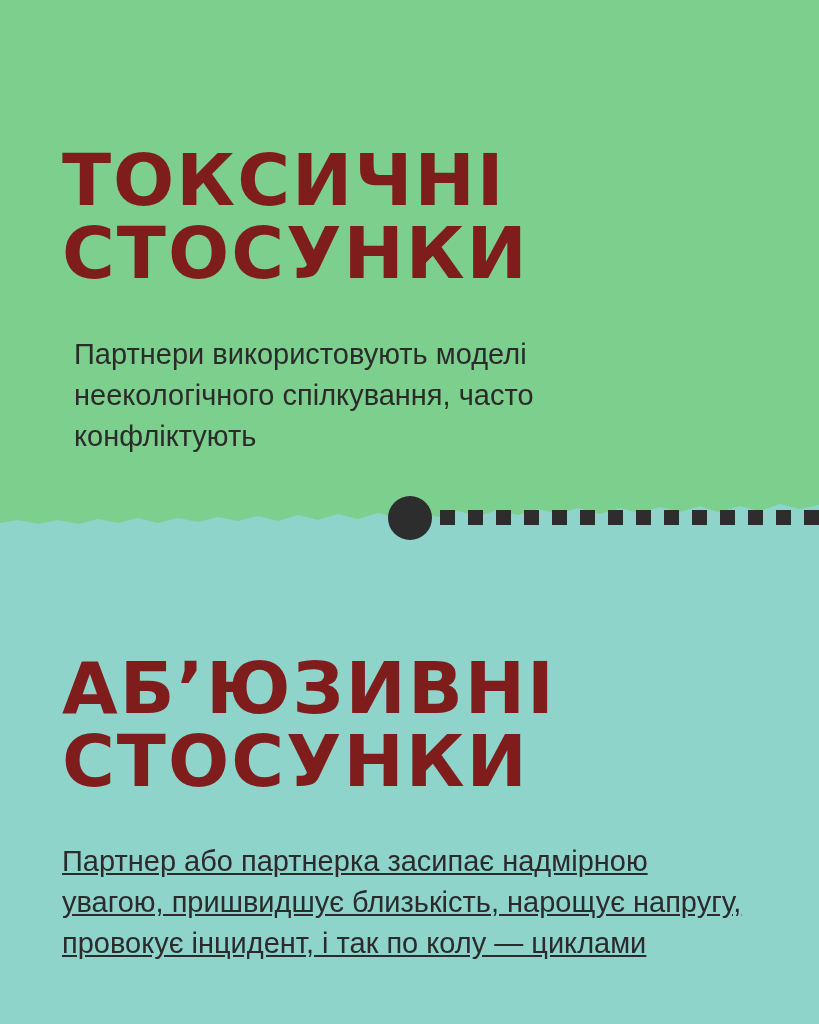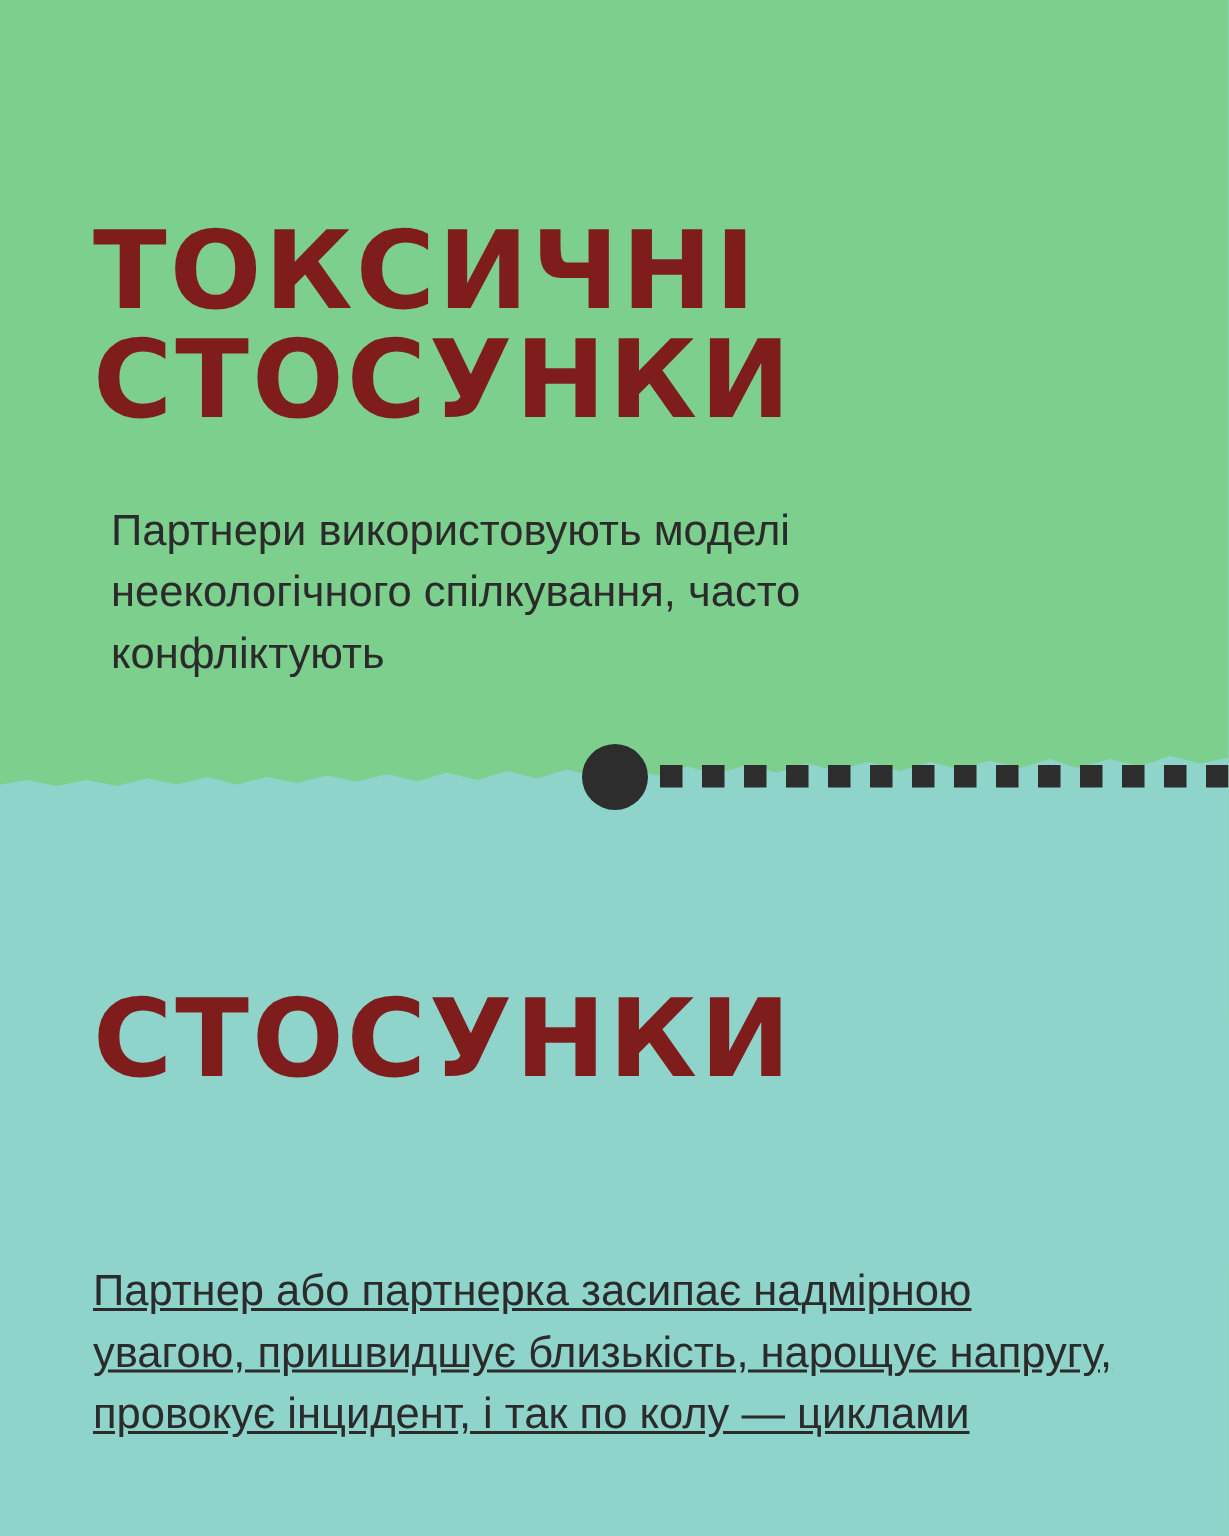--- a/index.html
+++ b/index.html
@@ -188,18 +188,19 @@
       <i></i>
       <i></i>
       <i></i>
       <i></i>
       <i></i>
     </span>
   </div>
 
   <div class="content-bottom">
     <h1 class="title title-bottom">
+      <span class="line1">Аб’юзивні</span>
       <span class="line2">стосунки</span>
     </h1>
     <p class="body-text body-bottom">Партнер або партнерка засипає надмірною увагою, пришвидшує близькість, нарощує напругу, провокує інцидент, і так по колу — циклами</p>
   </div>
 
 </div>
 
 </body></html>

